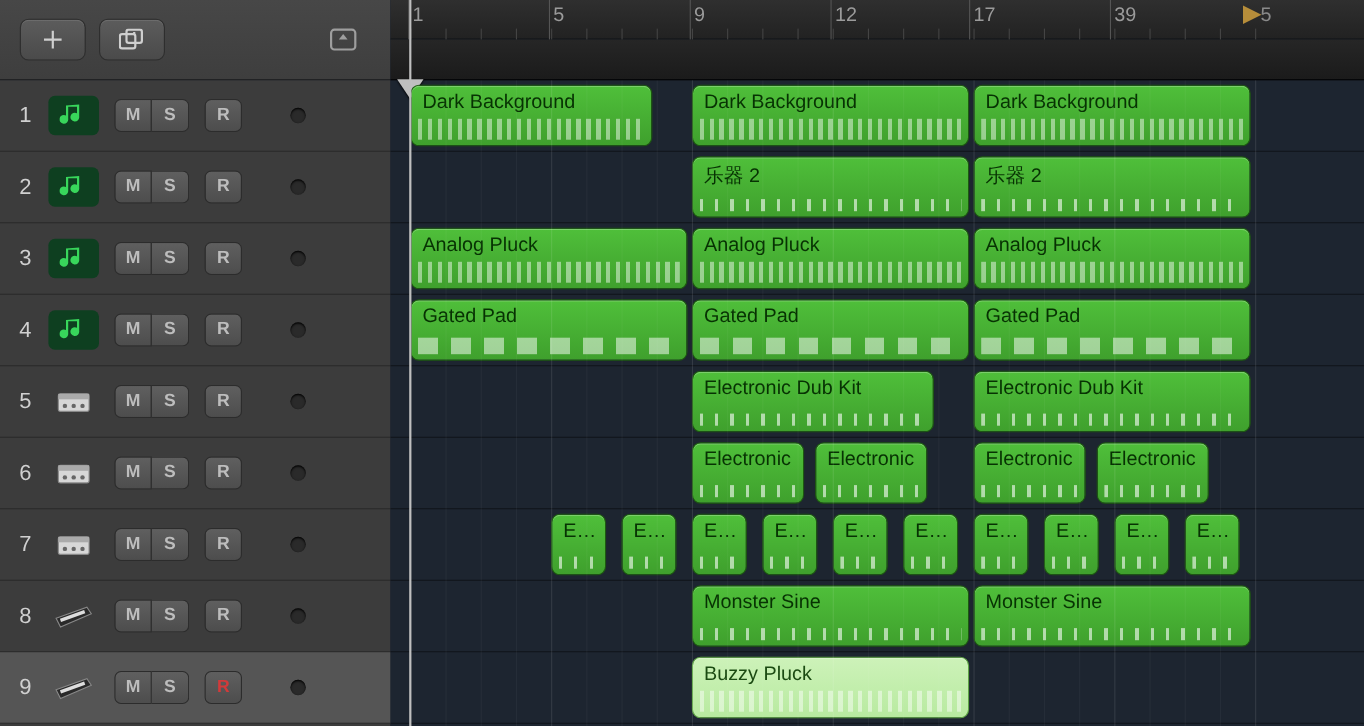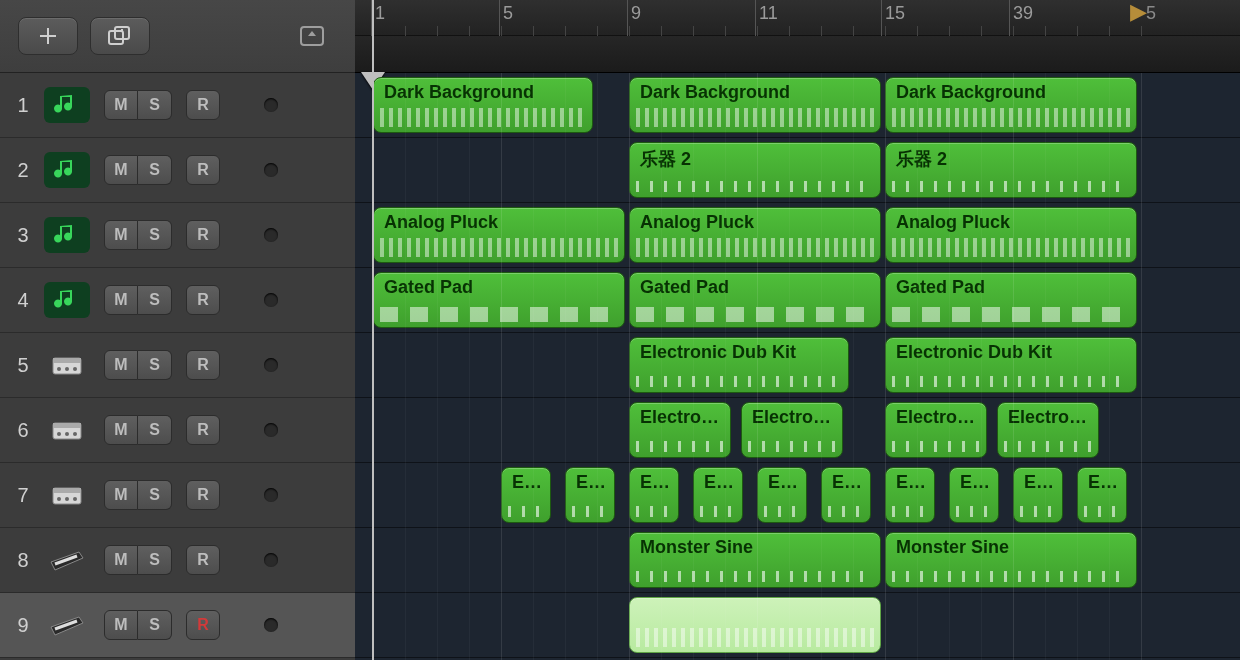--- a/index.html
+++ b/index.html
@@ -122,21 +122,21 @@
     background: linear-gradient(#4fbf3a,#3fa02d);
     border:1px solid #1d5a10;
     overflow:hidden;
     box-shadow: inset 0 1px 0 rgba(255,255,255,.25);
   }
   .region.sel {
     background: linear-gradient(#cdf2b9,#b8eaa0);
     border-color:#5fa545;
   }
   .region .label {
-    font-size:18px; font-weight:700; color:#073203;
+    font-size:18px; font-weight:400; color:#073203;
     padding:4px 10px 0 10px; white-space:nowrap; overflow:hidden; text-overflow:ellipsis;
   }
   .region.sel .label { color:#1b4a12; }
   .region .midi {
     position:absolute; left:6px; right:6px; bottom:5px; top:30px;
     background-image: repeating-linear-gradient(90deg,
       rgba(255,255,255,.55) 0 4px, transparent 4px 9px);
     opacity:.85;
   }
   .region .midi.dots {
@@ -321,22 +321,22 @@
       <div class="rec-btn armed">R</div>
       <div class="meter-dot"></div>
     </div>
   </div>
 
 <div class="timeline">
   <div class="ruler" id="ruler">
       <span class="ruler-tick" style="left: 18px;">1</span>
       <span class="ruler-tick" style="left: 146px;">5</span>
       <span class="ruler-tick" style="left: 274px;">9</span>
-      <span class="ruler-tick" style="left: 402px;">11</span>
-      <span class="ruler-tick" style="left: 528px;">15</span>
+      <span class="ruler-tick" style="left: 402px;">12</span>
+      <span class="ruler-tick" style="left: 528px;">17</span>
       <span class="ruler-tick" style="left: 656px;">39</span>
       <div class="mini-tick" style="left: 18px;"></div>
       <div class="mini-tick" style="left: 50px;"></div>
       <div class="mini-tick" style="left: 82px;"></div>
       <div class="mini-tick" style="left: 114px;"></div>
       <div class="mini-tick" style="left: 146px;"></div>
       <div class="mini-tick" style="left: 178px;"></div>
       <div class="mini-tick" style="left: 210px;"></div>
       <div class="mini-tick" style="left: 242px;"></div>
       <div class="mini-tick" style="left: 274px;"></div>
@@ -482,20 +482,21 @@
       </div>
       <div class="region" style="left: 274px; width: 252px; top: 459px;">
         <div class="label">Monster Sine</div>
         <div class="midi dots"></div>
       </div>
       <div class="region" style="left: 530px; width: 252px; top: 459px;">
         <div class="label">Monster Sine</div>
         <div class="midi dots"></div>
       </div>
       <div class="region sel" style="left: 274px; width: 252px; top: 524px;">
+        <div class="label">Buzzy Pluck</div>
         <div class="midi "></div>
       </div>
     </div>
 <div class="gridline strong" style="left: 18px;"></div>
     <div class="gridline" style="left: 50px;"></div>
     <div class="gridline" style="left: 82px;"></div>
     <div class="gridline" style="left: 114px;"></div>
     <div class="gridline strong" style="left: 146px;"></div>
     <div class="gridline" style="left: 178px;"></div>
     <div class="gridline" style="left: 210px;"></div>

